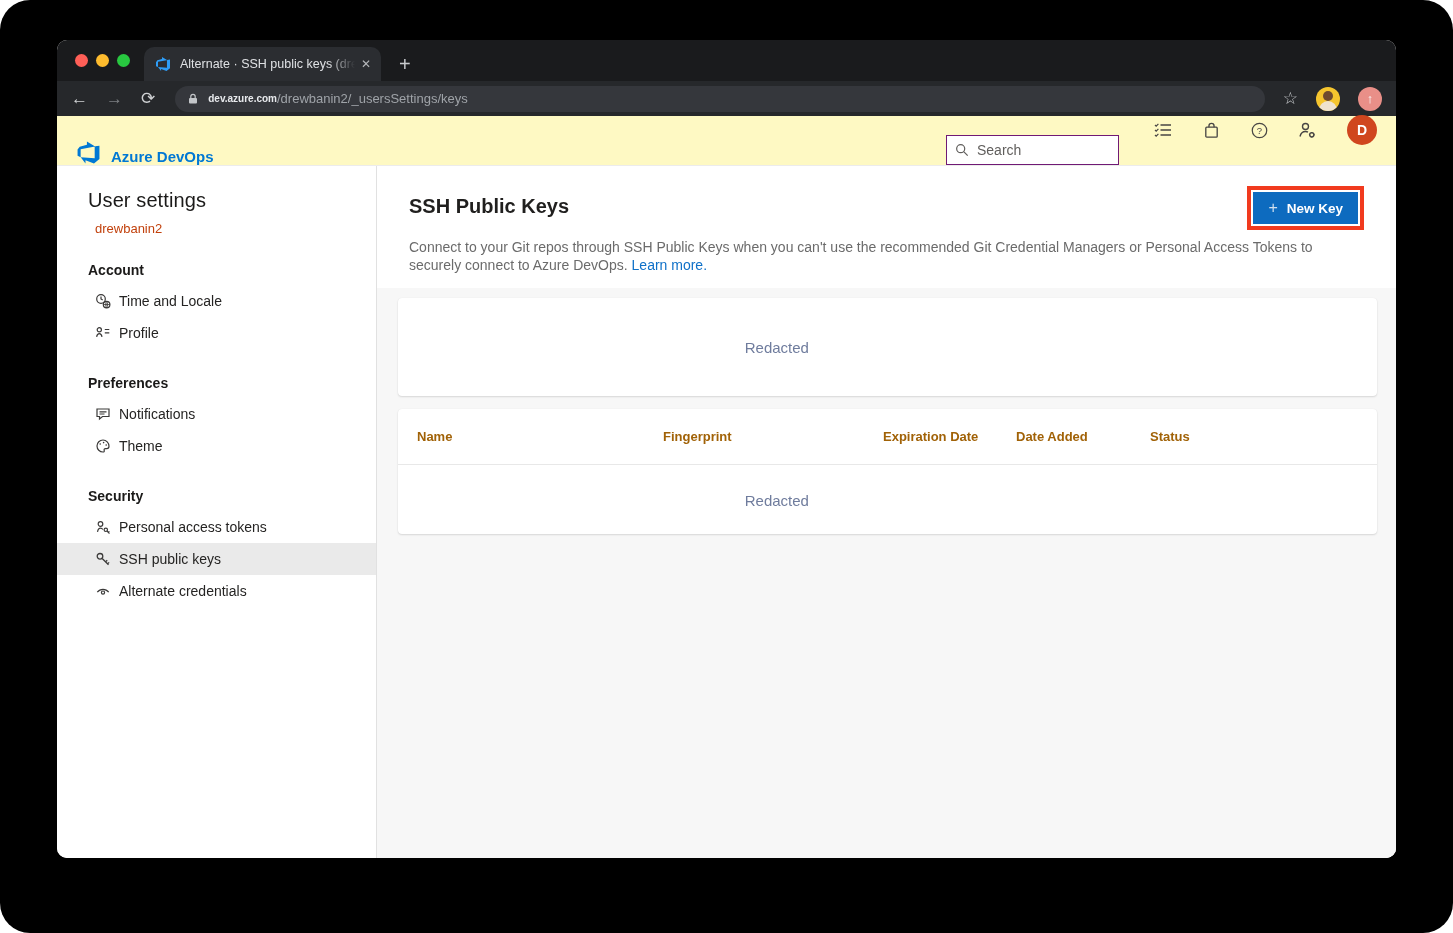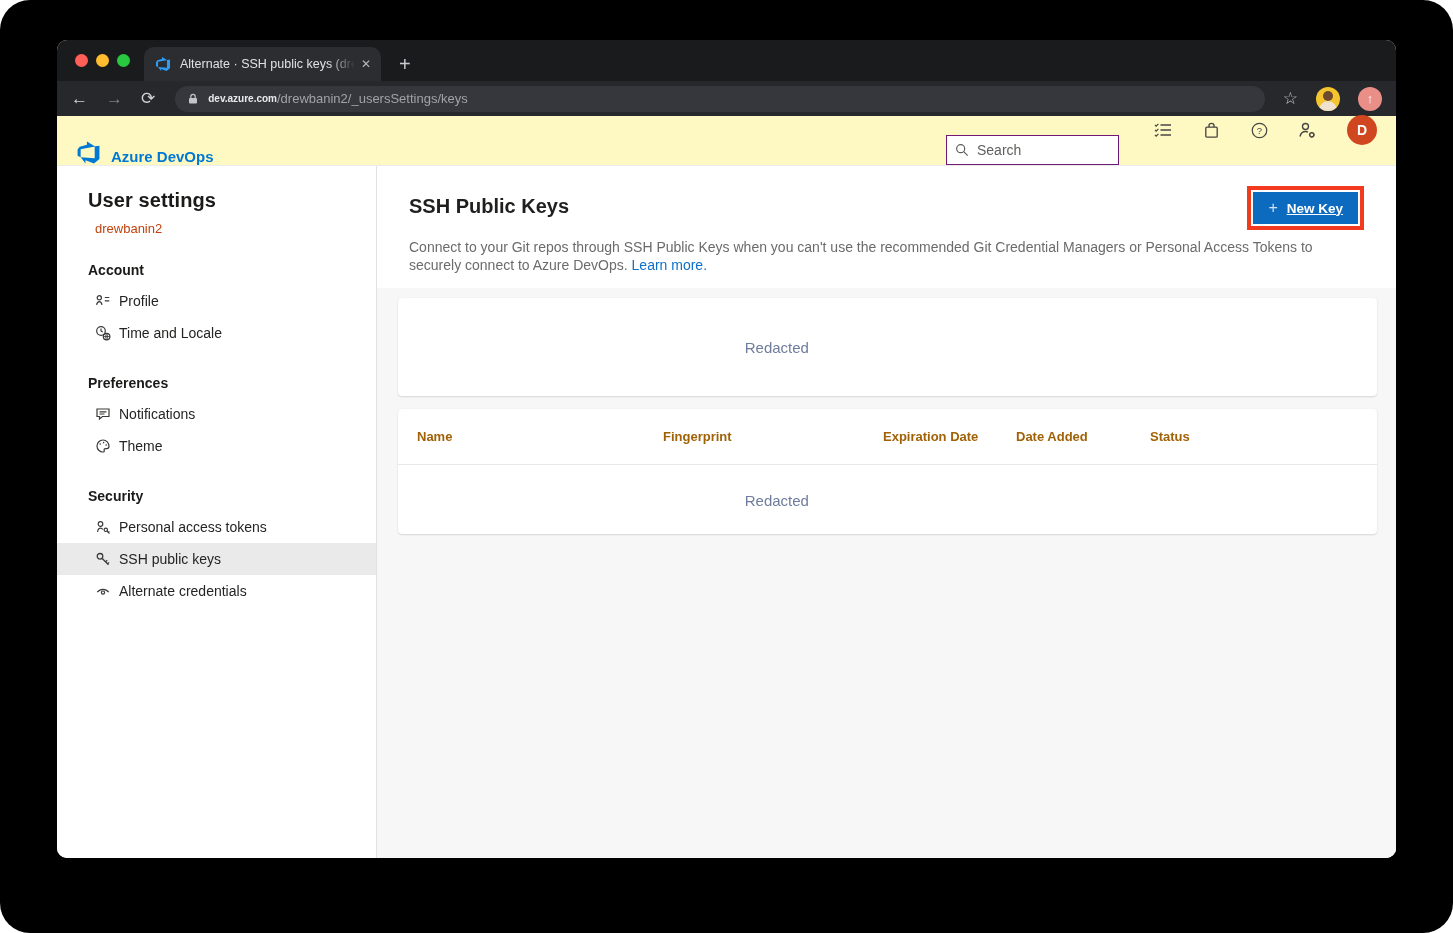--- a/index.html
+++ b/index.html
@@ -51,37 +51,37 @@
   .search-input { border:none; outline:none; width:150px; margin-left:8px; font-size:14px; color:#323130;
                   font-family:"Liberation Sans",sans-serif; background:transparent; }
   .search-input::placeholder { color:#605e5c; }
   .hdr-icon-btn { width:20px; height:20px; margin:0 14px; display:flex; align-items:center; justify-content:center; }
   .hdr-avatar { width:30px; height:30px; border-radius:50%; background:#d0461e; color:#fff; font-size:14px; font-weight:700;
                 display:flex; align-items:center; justify-content:center; margin-left:16px; }
 
   
   .content { flex:1; display:flex; min-height:0; }
   .sidebar { width:320px; flex:0 0 auto; background:#fff; border-right:1px solid #e1e1e1; padding-top:14px; overflow:hidden; }
-  .sb-title { font-size:20px; font-weight:700; color:#1b1a19; margin:9px 0 0 31px; letter-spacing:.1px; }
+  .sb-title { font-size:20px; font-weight:400; color:#1b1a19; margin:9px 0 0 31px; letter-spacing:.1px; }
   .sb-sub { font-size:13px; color:#c2410c; margin:9px 0 0 38px; }
   .sb-section-label { font-size:14px; font-weight:700; color:#1b1a19; margin:26px 0 7px 31px; }
   .nav-item { height:32px; display:flex; align-items:center; padding-left:38px; cursor:pointer; }
   .nav-item.selected { background:#eaeaea; }
   .nav-item .ni-icon { width:16px; height:16px; flex:0 0 auto; display:flex; align-items:center; justify-content:center; }
   .nav-item .ni-label { font-size:14px; color:#252423; margin-left:8px; }
 
   .main { flex:1; background:#fff; display:flex; flex-direction:column; min-width:0; }
   .main-head { padding:20px 32px 0 32px; }
   .title-row { display:flex; align-items:flex-start; justify-content:space-between; }
   .page-title { font-size:20px; font-weight:700; color:#201f1e; padding-top:9px; }
   .newkey-highlight { border:4px solid #f13a1e; padding:2px; background:#fff; flex:0 0 auto; }
   .newkey-btn { height:32px; background:#0d6bbf; color:#fff; display:flex; align-items:center; gap:9px;
                 padding:0 15px; border:none; font-family:"Liberation Sans",sans-serif; cursor:pointer; }
   .newkey-plus { font-size:16px; font-weight:400; color:#cfe0ef; line-height:1; }
-  .newkey-label { font-size:13.5px; font-weight:700;text-decoration:underline; }
+  .newkey-label { font-size:13.5px; font-weight:700; }
   .page-desc { margin-top:9px; font-size:14px; line-height:17.5px; color:#6b6b6b; max-width:940px; }
   .learn-more { color:#0e70c8; text-decoration:none; }
 
   .panel { flex:1; margin-top:14px; background:#f7f7f7; padding:10px 19px 20px 21px; }
   .card { background:#fff; border-radius:4px; box-shadow:0 1px 2px rgba(0,0,0,.13), 0 0 1px rgba(0,0,0,.08); }
   .card.banner { height:98px; position:relative; }
   .redacted { position:absolute; left:38.7%; top:50%; transform:translate(-50%,-50%);
               color:#6f7c9d; font-size:15px; }
   .card.table { margin-top:13px; }
   .thead { height:56px; display:flex; align-items:center; padding-left:19px; border-bottom:1px solid #e8e8e8; }
@@ -177,37 +177,37 @@
     <div class="content">
 
       <div class="sidebar">
         <div class="sb-title">User settings</div>
         <div class="sb-sub">drewbanin2</div>
         <div id="sb-sections">
             <div class="sb-section-label">Account</div>
             <div class="nav-item">
               <span class="ni-icon">
                 <svg width="16" height="16" viewBox="0 0 16 16" fill="none" stroke="#3b3a39" stroke-width="1.2">
-                  <circle cx="4.3" cy="4.8" r="2.1"></circle>
-                  <path d="M1.6 11.8c.4-2 1.4-3.1 2.7-3.1s2.3 1.1 2.7 3.1"></path>
-                  <path d="M9.8 4.5h4.5M9.8 7.8h4.5"></path>
-                </svg>
-              </span>
-              <span class="ni-label">Profile</span>
-            </div>
-            <div class="nav-item">
-              <span class="ni-icon">
-                <svg width="16" height="16" viewBox="0 0 16 16" fill="none" stroke="#3b3a39" stroke-width="1.2">
                   <circle cx="6" cy="6" r="4.3"></circle>
                   <path d="M6 3.4V6l1.7 1"></path>
                   <circle cx="11.6" cy="11.6" r="3.3"></circle>
                   <path d="M8.3 11.6h6.6M11.6 8.3c1.1 1 1.1 5.6 0 6.6M11.6 8.3c-1.1 1-1.1 5.6 0 6.6" stroke-width="0.9"></path>
                 </svg>
               </span>
               <span class="ni-label">Time and Locale</span>
+            </div>
+            <div class="nav-item">
+              <span class="ni-icon">
+                <svg width="16" height="16" viewBox="0 0 16 16" fill="none" stroke="#3b3a39" stroke-width="1.2">
+                  <circle cx="4.3" cy="4.8" r="2.1"></circle>
+                  <path d="M1.6 11.8c.4-2 1.4-3.1 2.7-3.1s2.3 1.1 2.7 3.1"></path>
+                  <path d="M9.8 4.5h4.5M9.8 7.8h4.5"></path>
+                </svg>
+              </span>
+              <span class="ni-label">Profile</span>
             </div>
             <div class="sb-section-label">Preferences</div>
             <div class="nav-item">
               <span class="ni-icon">
                 <svg width="16" height="16" viewBox="0 0 16 16" fill="none" stroke="#3b3a39" stroke-width="1.2">
                   <path d="M2 3h12v7.5H7.5L4.5 13v-2.5H2z"></path>
                   <path d="M4.5 5.8h7M4.5 8h5"></path>
                 </svg>
               </span>
               <span class="ni-label">Notifications</span>

